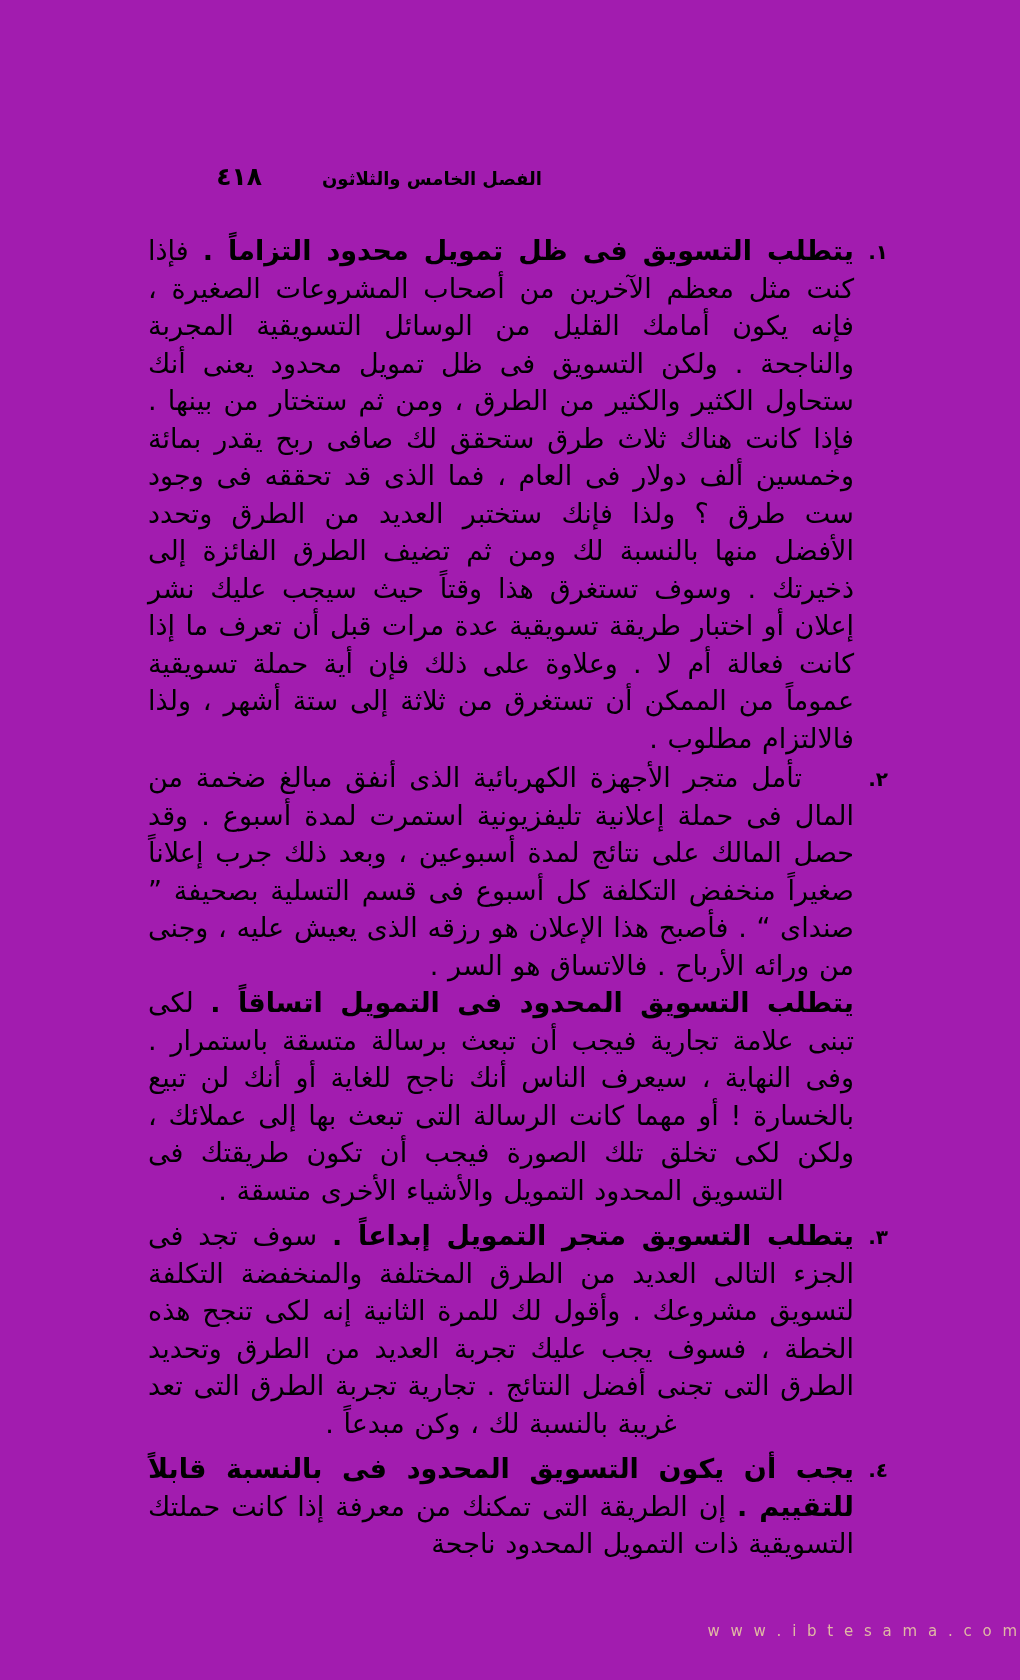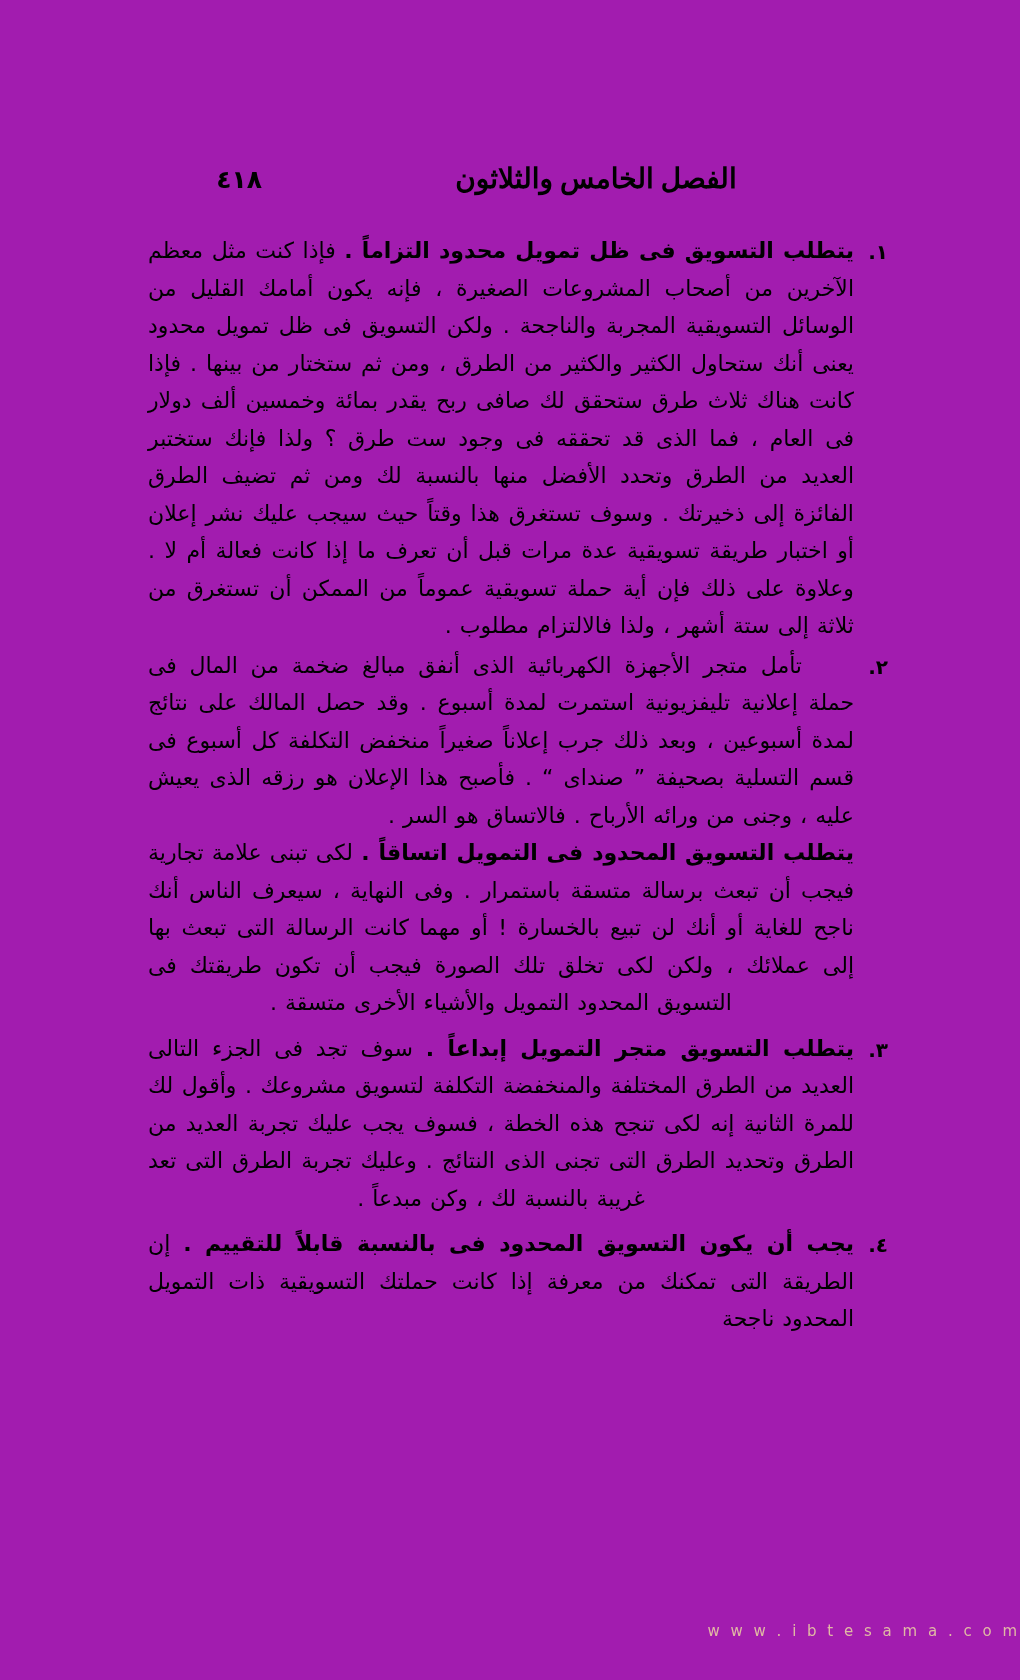--- a/index.html
+++ b/index.html
@@ -44,25 +44,24 @@
     font-weight: 700;
     letter-spacing: 2px;
     margin-left: 0;
     margin-right: 0;
     width: 120px;
     text-align: right;
     direction: rtl;
   }
   .head-title {
     flex: 1;
-    text-align: center;
-    font-size: 28px;
+    text-align: left;
+    font-size: 18px;
     font-weight: 700;
     padding-left: 60px;
-    font-family: Liberation Serif, serif;
   }
 
   
   .body-col {
     position: absolute;
     top: 232px;
     right: 132px;
     width: 740px;
   }
 
@@ -82,21 +81,21 @@
     line-height: 37.5px;
     letter-spacing: 1px;
   }
   .item-body {
     flex: 1 1 auto;
     width: 706px;
   }
 
   p.para {
     margin: 0;
-    font-size: 22px;
+    font-size: 27px;
     line-height: 37.5px;
     text-align: justify;
     text-align-last: right;
     text-justify: inter-word;
     word-spacing: 1px;
   }
   p.para.lead strong,
   .bold-lead {
     font-weight: 700;
   }
@@ -159,21 +158,21 @@
         <p class="para indent plain-block">تأمل متجر الأجهزة الكهربائية الذى أنفق مبالغ ضخمة من المال فى حملة إعلانية تليفزيونية استمرت لمدة أسبوع . وقد حصل المالك على نتائج لمدة أسبوعين ، وبعد ذلك جرب إعلاناً صغيراً منخفض التكلفة كل أسبوع فى قسم التسلية بصحيفة ” صنداى “ . فأصبح هذا الإعلان هو رزقه الذى يعيش عليه ، وجنى من ورائه الأرباح . فالاتساق هو السر .</p>
         <p class="para center-last"><span class="bold-lead">يتطلب التسويق المحدود فى التمويل اتساقاً .</span> <span>لكى تبنى علامة تجارية فيجب أن تبعث برسالة متسقة باستمرار . وفى النهاية ، سيعرف الناس أنك ناجح للغاية أو أنك لن تبيع بالخسارة ! أو مهما كانت الرسالة التى تبعث بها إلى عملائك ، ولكن لكى تخلق تلك الصورة فيجب أن تكون طريقتك فى التسويق المحدود التمويل والأشياء الأخرى متسقة .</span></p>
       </div>
     </div>
 
     <div class="spacer-sm"></div>
 
     <div class="item">
       <div class="item-num">٣.</div>
       <div class="item-body">
-        <p class="para center-last"><span class="bold-lead">يتطلب التسويق متجر التمويل إبداعاً .</span> <span>سوف تجد فى الجزء التالى العديد من الطرق المختلفة والمنخفضة التكلفة لتسويق مشروعك . وأقول لك للمرة الثانية إنه لكى تنجح هذه الخطة ، فسوف يجب عليك تجربة العديد من الطرق وتحديد الطرق التى تجنى الذى النتائج . وعليك تجربة الطرق التى تعد غريبة بالنسبة لك ، وكن مبدعاً .</span></p>
+        <p class="para center-last"><span class="bold-lead">يتطلب التسويق متجر التمويل إبداعاً .</span> <span>سوف تجد فى الجزء التالى العديد من الطرق المختلفة والمنخفضة التكلفة لتسويق مشروعك . وأقول لك للمرة الثانية إنه لكى تنجح هذه الخطة ، فسوف يجب عليك تجربة العديد من الطرق وتحديد الطرق التى تجنى أفضل النتائج . تجارية تجربة الطرق التى تعد غريبة بالنسبة لك ، وكن مبدعاً .</span></p>
       </div>
     </div>
 
     <div class="spacer-sm"></div>
 
     <div class="item">
       <div class="item-num">٤.</div>
       <div class="item-body">
         <p class="para"><span class="bold-lead">يجب أن يكون التسويق المحدود فى بالنسبة قابلاً للتقييم .</span> <span>إن الطريقة التى تمكنك من معرفة إذا كانت حملتك التسويقية ذات التمويل المحدود ناجحة</span></p>
       </div>

